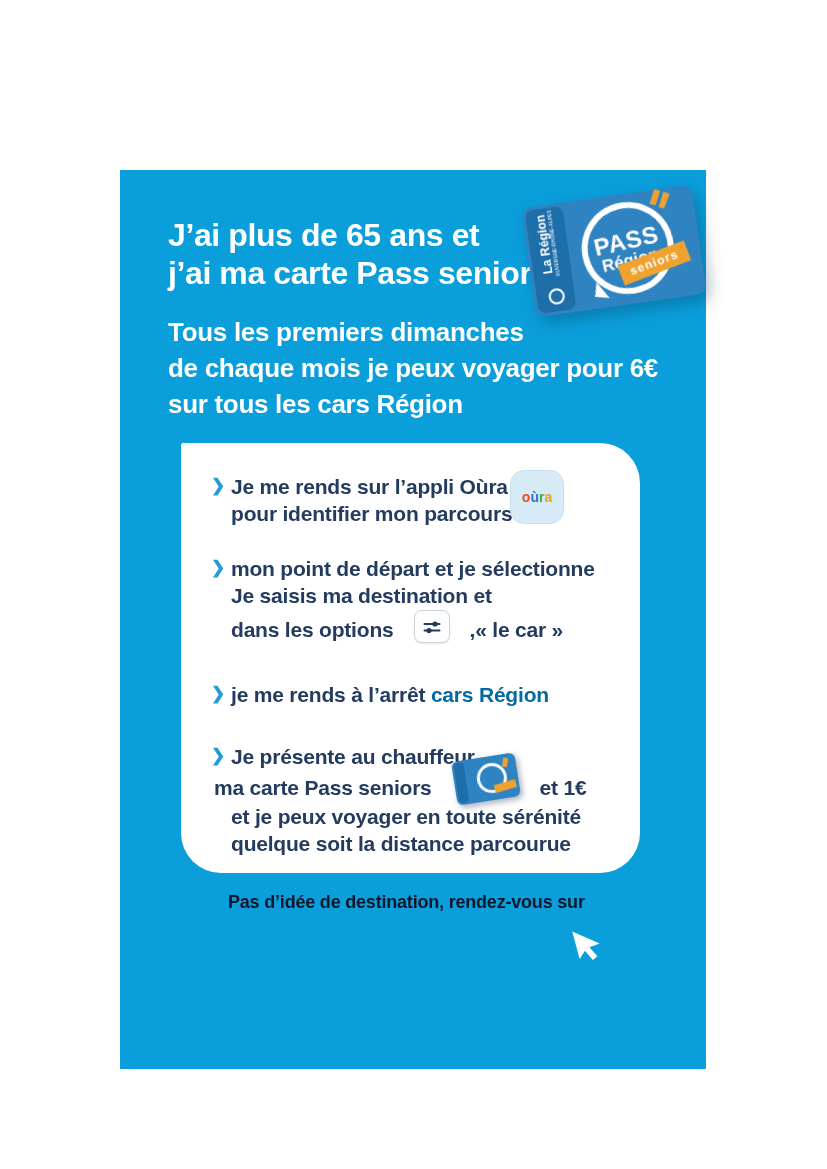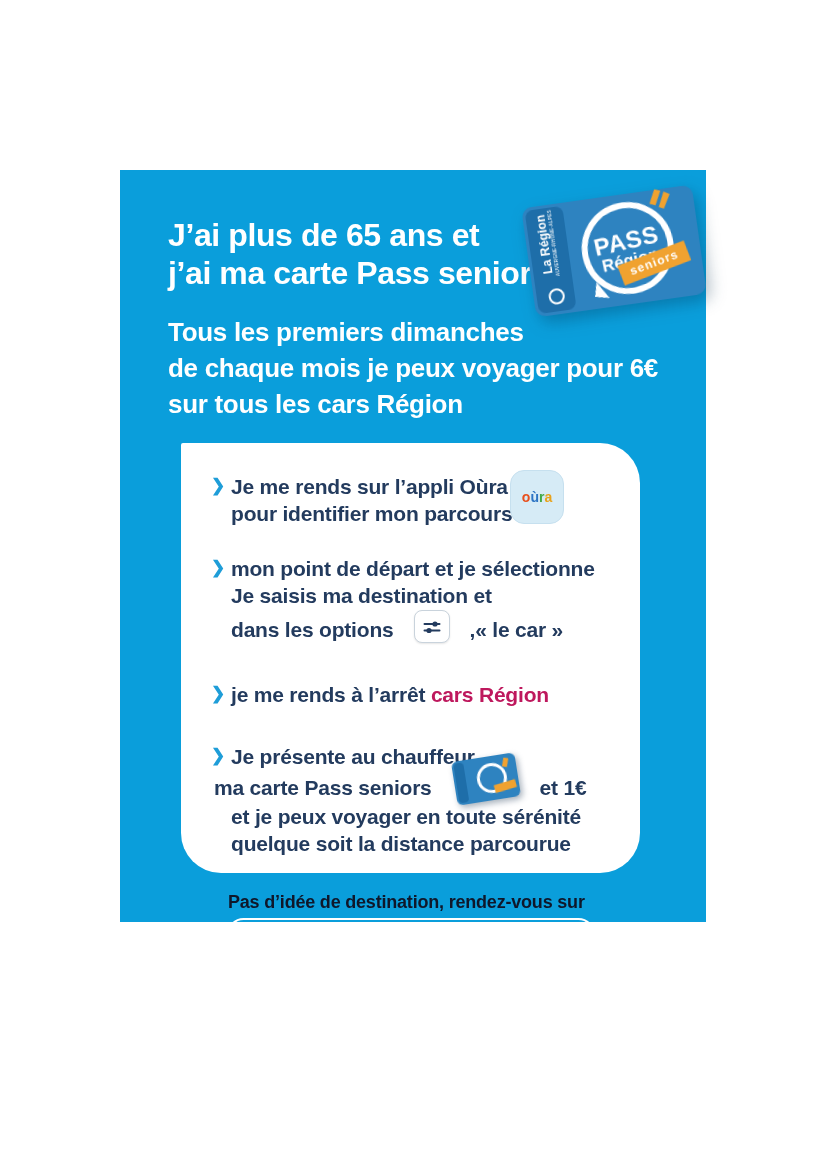--- a/index.html
+++ b/index.html
@@ -1,21 +1,21 @@
 <!DOCTYPE html>
 <html><head>
 <meta charset="utf-8">
 <style>
   html,body{margin:0;padding:0;}
   body{
     width:827px;height:1169px;background:#ffffff;position:relative;overflow:hidden;
     font-family:"Liberation Sans",sans-serif;
   }
   .blue-panel{
-    position:absolute;left:120px;top:170px;width:586px;height:752px;
+    position:absolute;left:120px;top:170px;width:586px;height:899px;
     background:#0A9EDB;
   }
   
   .title{
     position:absolute;left:48px;top:46px;color:#fff;font-weight:bold;
     font-size:32px;line-height:38px;letter-spacing:-0.4px;
   }
   .subtitle{
     position:absolute;left:48px;top:144px;color:#fff;font-weight:bold;
     font-size:26px;line-height:36px;letter-spacing:-0.3px;
@@ -80,21 +80,21 @@
   .ol1{color:#E8501E}.ol2{color:#2D74C4}.ol3{color:#44A948}.ol4{color:#E8A21C}
   .s2{left:50px;top:112px;}
   .row-inline{display:flex;align-items:flex-end;gap:20px;height:34px;}
   .opt-icon{
     flex:none;width:34px;height:31px;background:#fff;border:1.5px solid #C9D3DC;
     border-radius:8px;display:flex;align-items:center;justify-content:center;
     box-shadow:0 1px 2px rgba(0,0,0,0.10);
   }
   .s3l1{left:56px;top:211px;font-weight:normal;letter-spacing:0;}
   .s3l2{left:50px;top:238px;}
-  .accent{color:#be185d;}
+  .accent{color:#0369a1;}
   .s4l1{left:50px;top:300px;}
   .s4l2{left:33px;top:324px;}
   .s4l3{left:50px;top:360px;}
   
   .mini-card{
     flex:none;position:relative;width:64px;height:44px;transform:rotate(-9deg);
     margin:0 2px;filter:drop-shadow(2px 3px 3px rgba(0,30,60,0.35));
   }
   .mc-body{position:absolute;inset:0;background:#2E83C0;border-radius:6px;}
   .mc-strip{position:absolute;left:2px;top:2px;bottom:2px;width:10px;background:#1E6EA9;border-radius:4px;}
@@ -207,20 +207,19 @@
       <span>et 1€</span>
     </div>
     <div class="step s4l3">
       <div>et je peux voyager en toute sérénité</div>
       <div>quelque soit la distance parcourue</div>
     </div>
 
   </div>
 
   <div class="footer-note">Pas d’idée de destination, rendez-vous sur</div>
-  <div class="url-pill">auvergnerhonealpes-tourisme.com</div>
   <div class="cursor-icon">
     <svg width="36" height="38" viewBox="0 0 24 26">
       <path d="M3,1 L3,20.5 L8,16 L11.6,23.5 L15.2,21.8 L11.6,14.4 L19,13.8 Z" fill="#ffffff"></path>
     </svg>
   </div>
 
 </div>
 
 </body></html>

